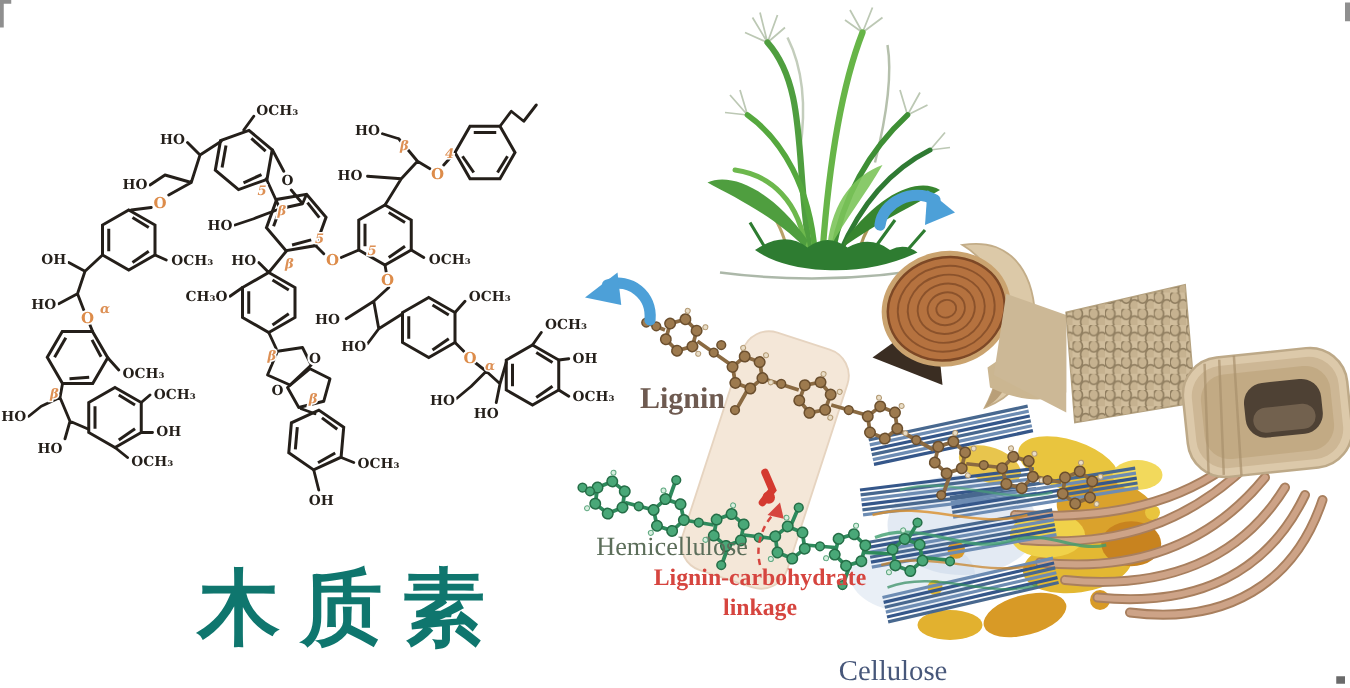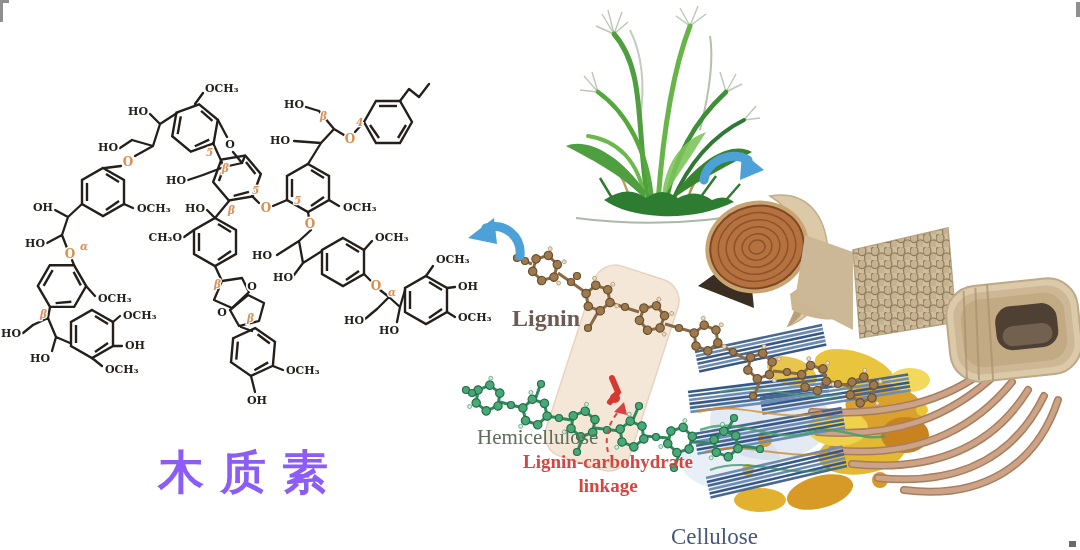--- a/index.html
+++ b/index.html
@@ -13,22 +13,22 @@
   .lnk{font:italic 700 10.5px "DejaVu Serif",serif;fill:#dd9055;paint-order:stroke;stroke:#ffffff;stroke-width:2.5px;}
   .serif-label{font-family:"Liberation Serif","DejaVu Serif",serif;}
   .mb{fill:none;stroke:#8a6a42;stroke-width:3;}
   .ab{fill:#9d7a4e;stroke:#6b4f2e;stroke-width:1.2;}
   .hb{fill:#e9ddc7;stroke:#b39a74;stroke-width:0.8;}
   .mg{fill:none;stroke:#2e8a5c;stroke-width:3;}
   .ag{fill:#49a878;stroke:#256e47;stroke-width:1.2;}
   .hg{fill:#d8efe0;stroke:#5fa880;stroke-width:0.8;}
   .fib1{stroke:#a87f5e;stroke-width:8;fill:none;stroke-linecap:round;}
   .fib2{stroke:#cda387;stroke-width:5;fill:none;stroke-linecap:round;}
-  .cnl{position:absolute;left:158px;top:442px;font-size:46px;letter-spacing:16px;
-       font-weight:600;color:#8b5cf6;font-family:Liberation Sans, sans-serif;}
+  .cnl{position:absolute;left:158px;top:442px;font-size:66px;letter-spacing:16px;
+       font-weight:600;color:#0f766e;font-family:Liberation Sans, sans-serif;}
   .corner{position:absolute;background:#8f8f8f;}
 </style>
 </head>
 <body>
 
 <svg id="scene" width="1080" height="550" viewBox="0 0 1080 550">
   <defs>
     <g id="benz">
       <polygon points="0,-24 21,-12 21,12 0,24 -21,12 -21,-12" class="ringline"></polygon>
       <line x1="3" y1="-18" x2="16" y2="-10" class="ringline" stroke-width="2"></line>

